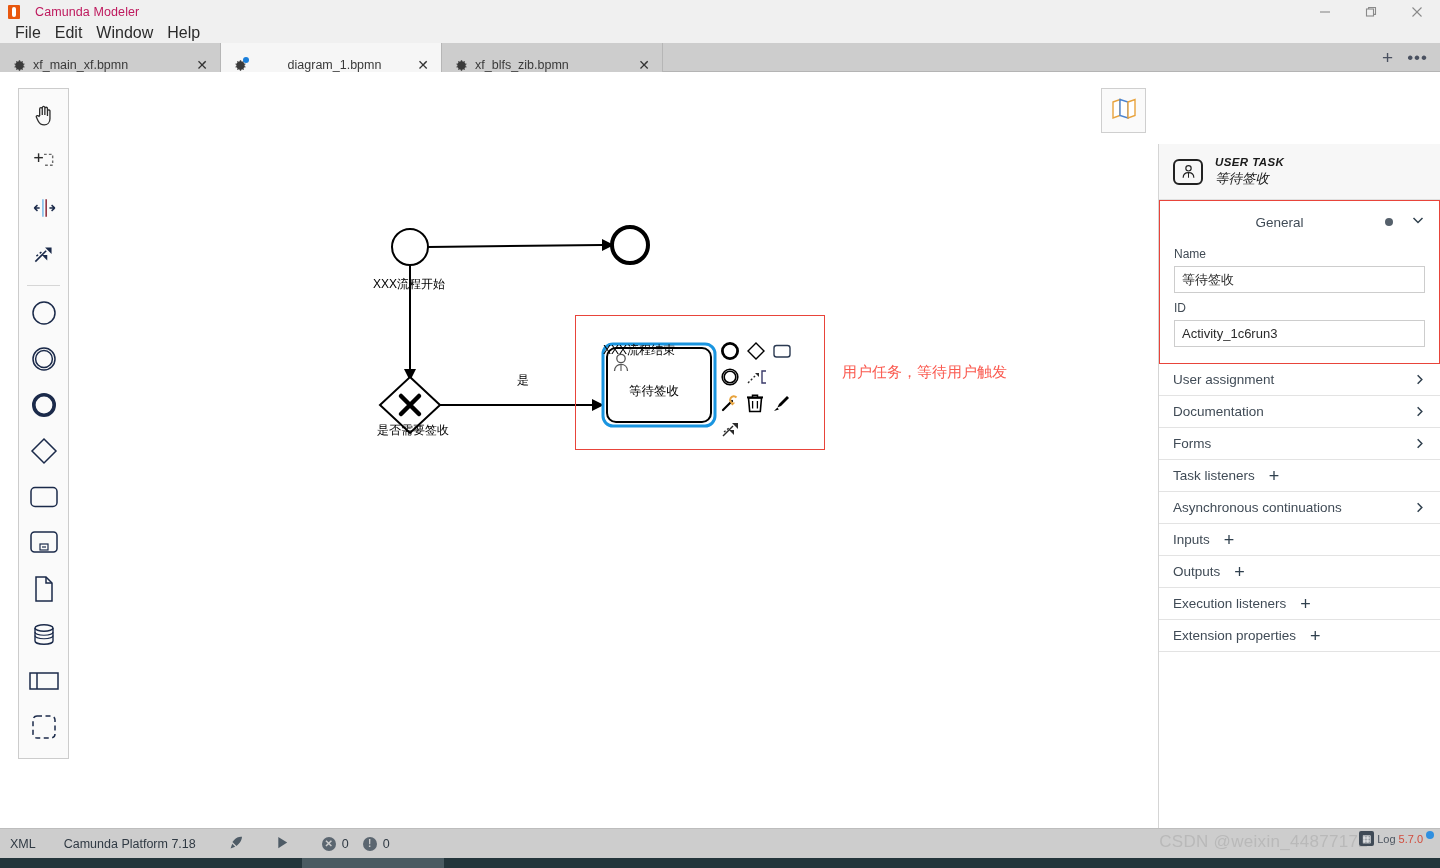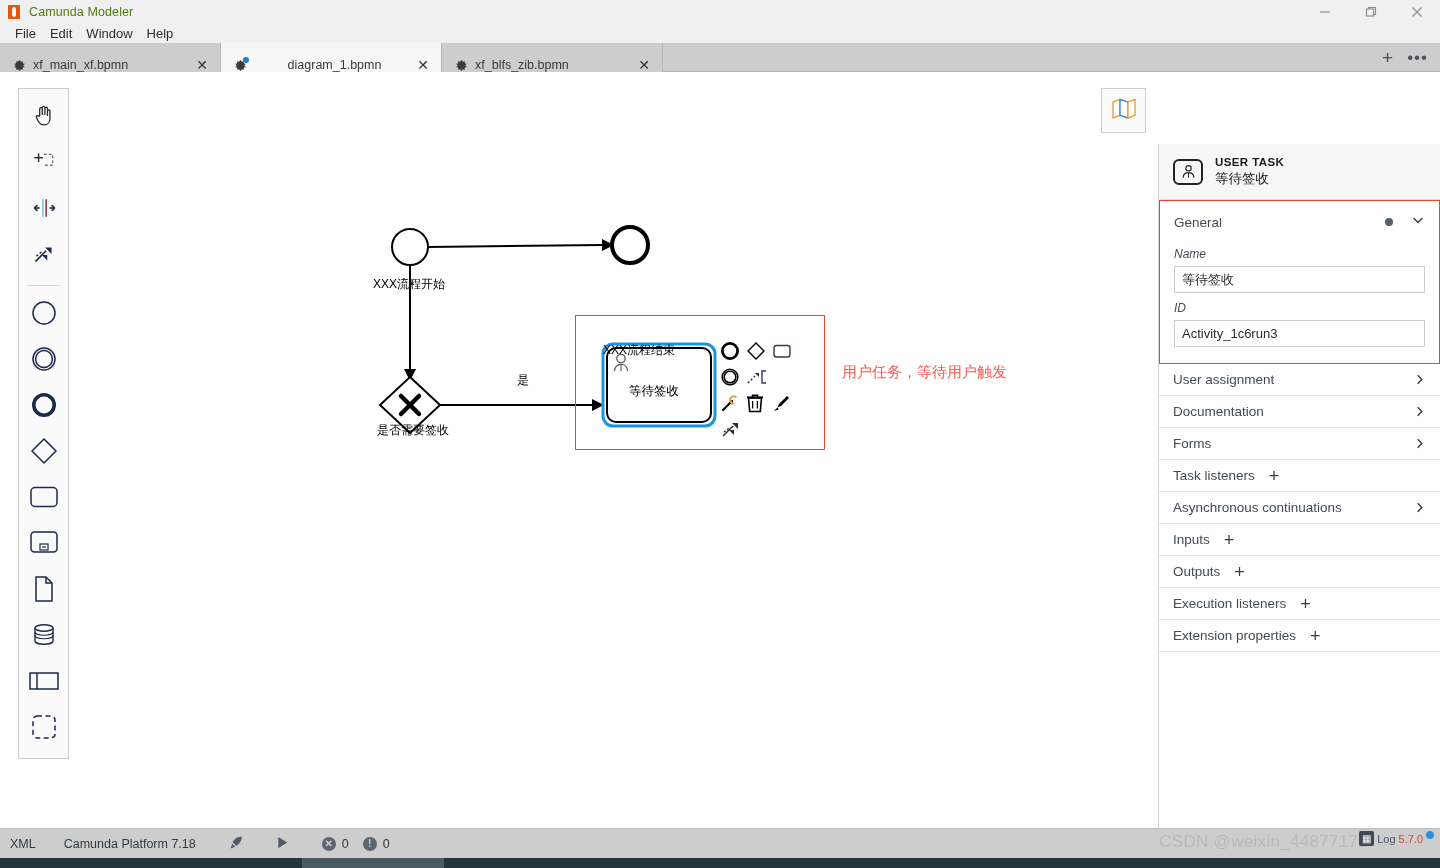--- a/index.html
+++ b/index.html
@@ -20,35 +20,35 @@
   #app-logo {
     width: 12px; height: 14px; margin-left: 8px; margin-right: 9px;
     background: #e8570e; border-radius: 1px;
     position: relative;
   }
   #app-logo::after {
     content: ""; position: absolute; left: 4px; top: 2px;
     width: 4px; height: 10px; background: #ffffff; border-radius: 2px;
   }
   #app-title {
-    font-size: 12.5px; color: #4d7c0f; letter-spacing: .1px;
+    font-size: 12.5px; color: #be185d; letter-spacing: .1px; margin-left: 6px;
   }
   .winbtn {
     width: 46px; height: 23px; display: flex; align-items: center; justify-content: center;
     color: #8a8a8a;
   }
   #winbtns { position: absolute; right: 0; top: 0; display: flex; }
 
   
   #menubar {
     position: absolute; top: 23px; left: 0; width: 1440px; height: 20px;
     background: #f0f0f0; display: flex; align-items: center; padding-left: 8px;
   }
   .menu-item {
-    font-size: 13px; color: #2b2b2b; padding: 2px 7px; cursor: default;
+    font-size: 16px; color: #2b2b2b; padding: 2px 7px; cursor: default;
   }
 
   
   #tabbar {
     position: absolute; top: 43px; left: 0; width: 1440px; height: 29px;
     background: #cdcdcd;
     display: flex; align-items: stretch;
     border-bottom: 1px solid #b4b4b4;
   }
   .tab {
@@ -146,43 +146,44 @@
   #props {
     position: absolute; top: 72px; right: 0; width: 282px; height: 756px;
     background: #ffffff;
     border-left: 1px solid #d5d5d5;
     overflow: hidden;
   }
   #props-header {
     height: 56px; background: #f7f7f7;
     display: flex; align-items: center; padding: 0 14px;
     border-bottom: 1px solid #e0e0e0;
+    font-style: italic;
   }
   #props-header-icon {
     width: 30px; height: 26px; flex: none; margin-right: 12px;
     border: 2px solid #222; border-radius: 6px;
     display: flex; align-items: center; justify-content: center;
   }
   #props-type {
     font-size: 11.5px; font-weight: bold; color: #1a1a1a; letter-spacing: .4px;
   }
   #props-name { font-size: 13.5px; color: #1a1a1a; margin-top: 2px; }
 
   #general-group {
     border: 1.5px solid #e8443a;
     margin: 0 0 0 0;
     padding: 0 14px 16px 14px;
     background: #fff;
   }
   #general-head {
     display: flex; align-items: center; height: 38px; padding-top: 4px;
   }
-  #general-title { font-size: 13.5px; color: #404b56; flex: 1; }
+  #general-title { font-size: 13.5px; color: #404b56; flex: 1; text-align: center; }
   .dot-marker { width: 8px; height: 8px; border-radius: 50%; background: #55606b; margin-right: 18px; }
-  .field-label { font-size: 12px; color: #414b55; margin: 8px 0 5px 0; font-style: italic; }
+  .field-label { font-size: 12px; color: #414b55; margin: 8px 0 5px 0; }
   .field-input {
     width: 100%; height: 27px;
     border: 1px solid #cdcdcd; background: #fff;
     font-size: 13px; color: #2b2b2b;
     padding: 0 7px;
     font-family: "Liberation Sans", sans-serif;
     outline: none;
   }
   .prop-row {
     height: 32px; display: flex; align-items: center;

